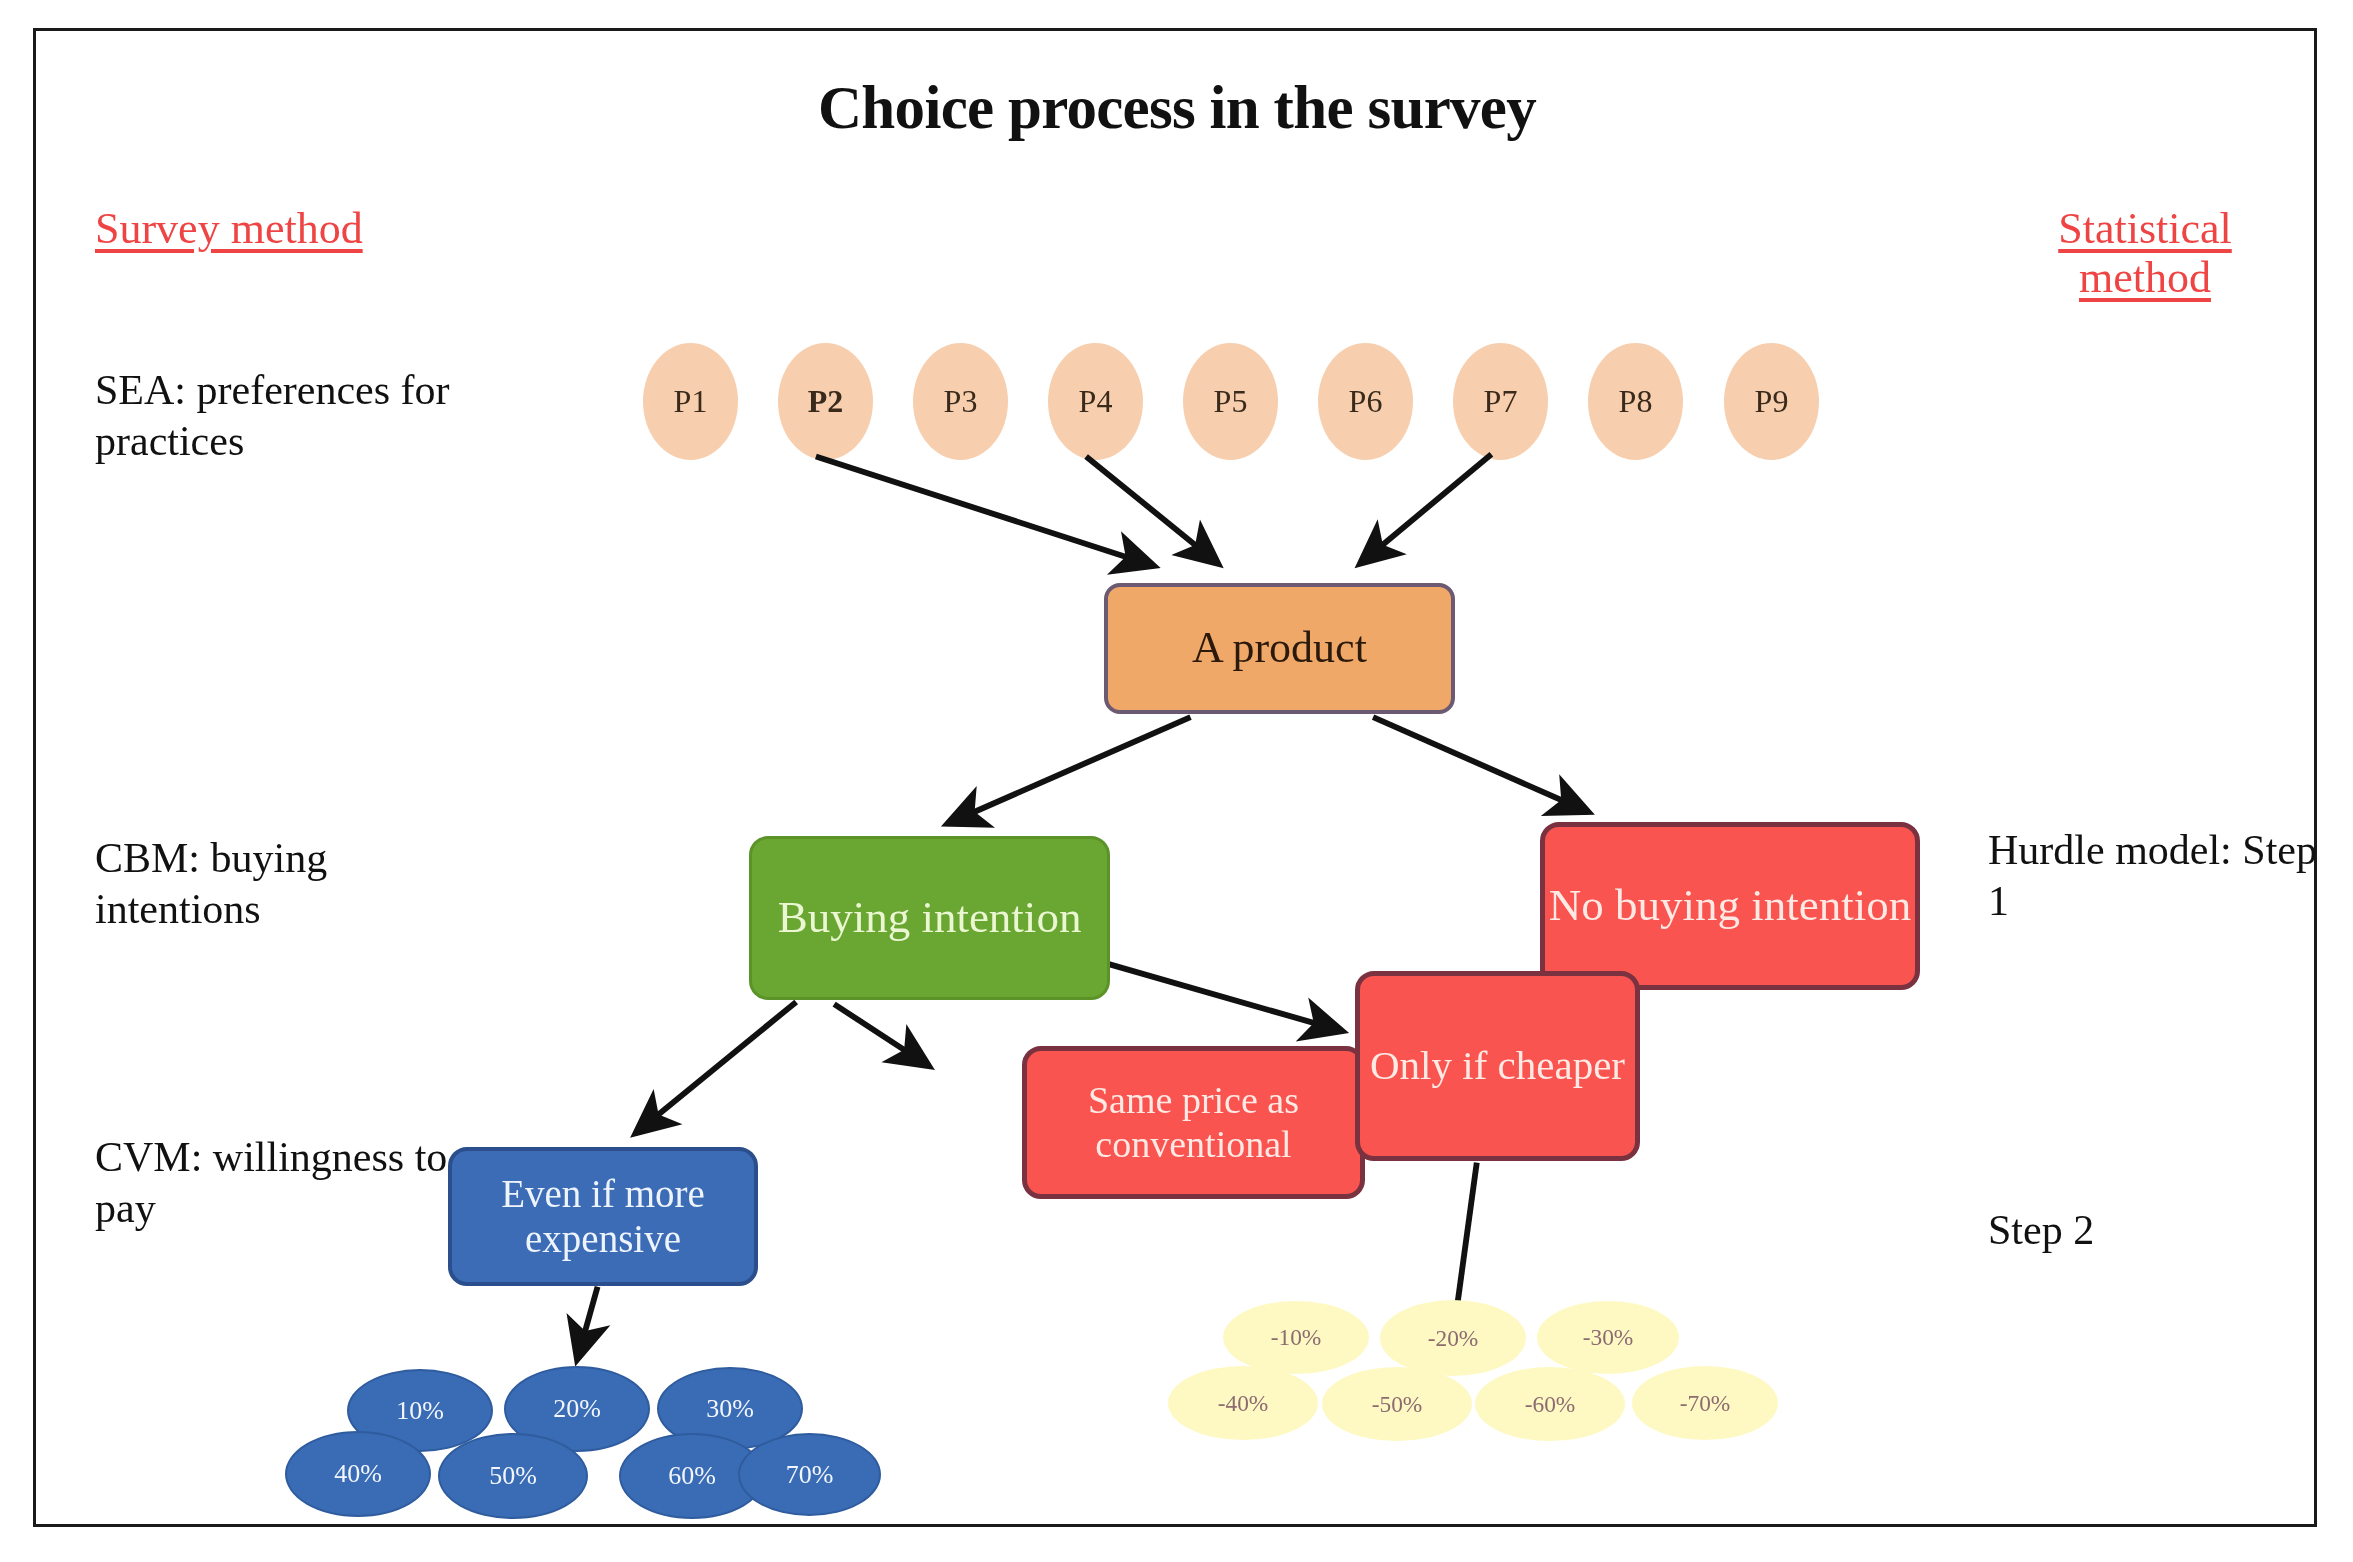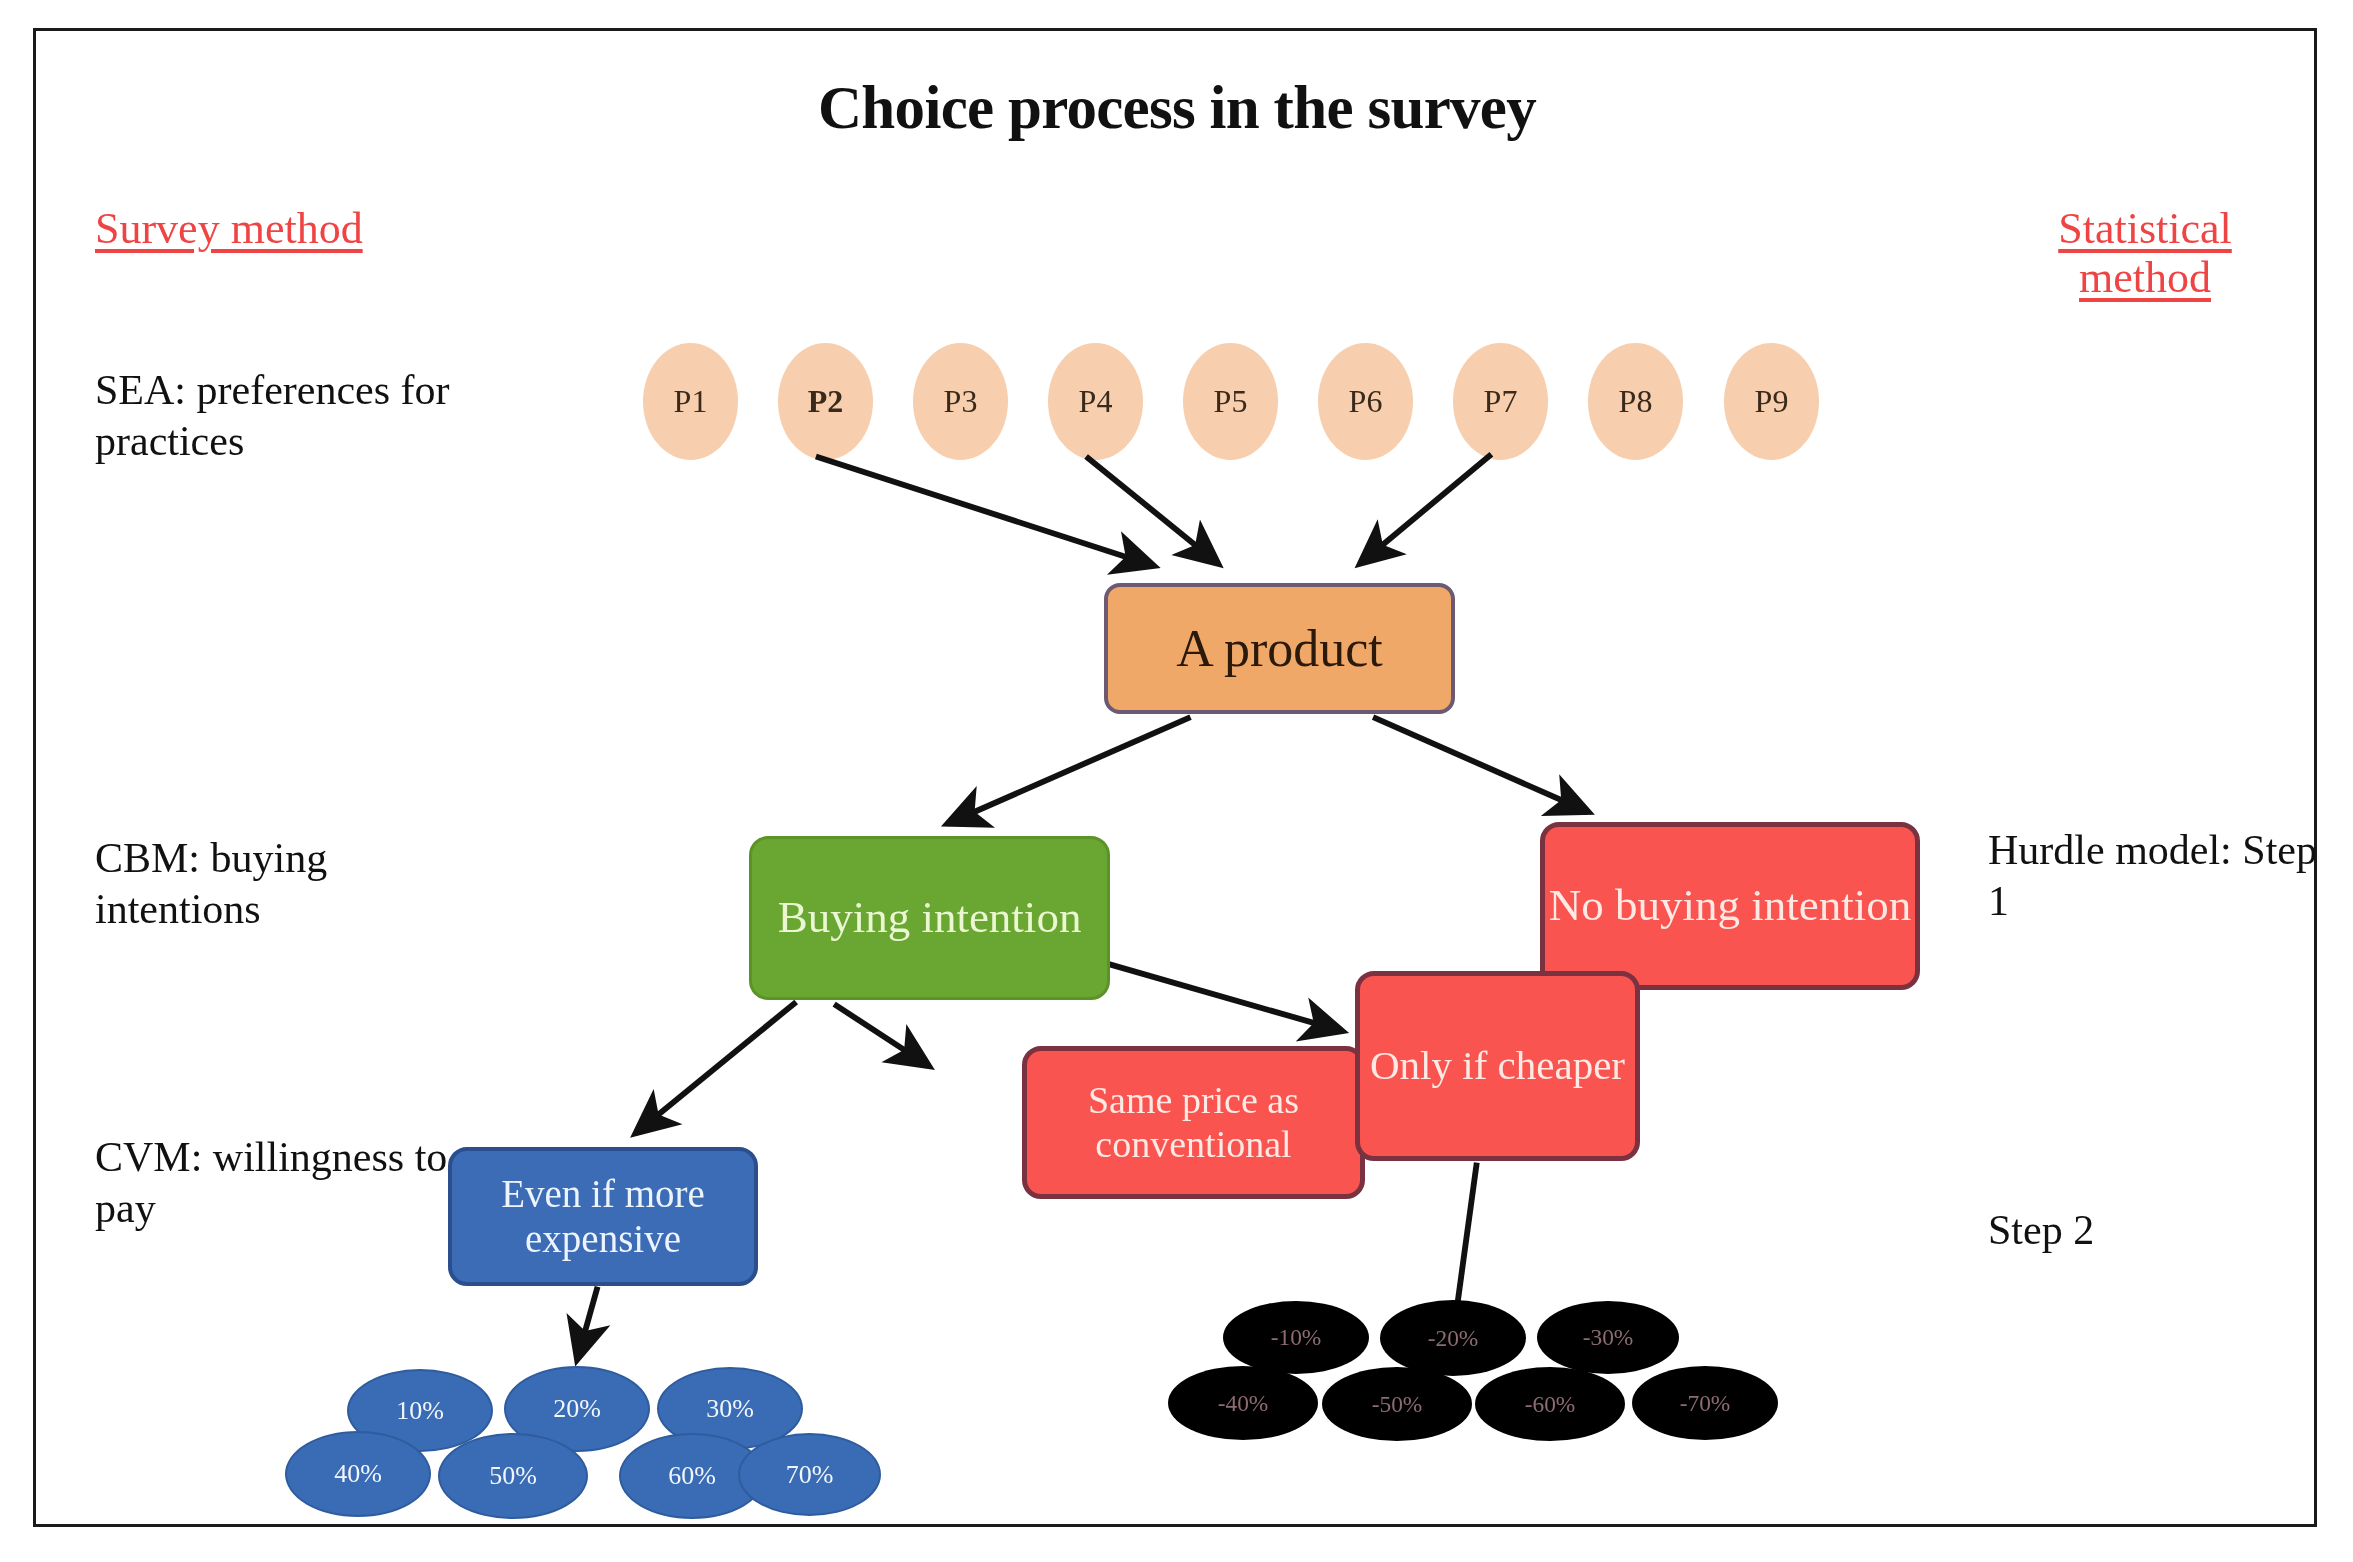--- a/index.html
+++ b/index.html
@@ -18,29 +18,29 @@
   #lbl-sea{left:95px;top:365px;width:394px;}
   #lbl-cbm{left:95px;top:833px;width:343px;}
   #lbl-cvm{left:95px;top:1132px;width:380px;}
   #lbl-logreg{left:1988px;top:365px;width:329px;}
   #lbl-hurdle{left:1988px;top:825px;width:343px;}
   #lbl-step2{left:1988px;top:1205px;width:314px;}
 
   .pell{position:absolute;width:95px;height:117px;border-radius:50%;background:#f7cfae;display:flex;align-items:center;justify-content:center;font-size:32px;color:#3a2a1c;}
 
   .nbox{position:absolute;box-sizing:border-box;display:flex;align-items:center;justify-content:center;text-align:center;line-height:1.15;}
-  #box-product{left:1104px;top:583px;width:351px;height:131px;background:#f0a868;border:4.4px solid #6b5a72;border-radius:16px;font-size:52px;color:#2b1a0c;}
+  #box-product{left:1104px;top:583px;width:351px;height:131px;background:#f0a868;border:4.4px solid #6b5a72;border-radius:16px;font-size:44px;color:#2b1a0c;}
   #box-buy{left:749px;top:836px;width:361px;height:164px;background:#6aa632;border:3.7px solid #5c9329;border-radius:19px;font-size:45px;color:#eaf7d2;}
   #box-nobuy{left:1540px;top:822px;width:380px;height:168px;background:#f9544f;border:5.1px solid #7a3240;border-radius:19px;font-size:45px;color:#ffe9e4;}
   #box-cheaper{left:1355px;top:971px;width:285px;height:190px;background:#f9544f;border:5.1px solid #7a3240;border-radius:19px;font-size:41px;color:#ffe9e4;}
   #box-same{left:1022px;top:1046px;width:343px;height:153px;background:#f9544f;border:5.1px solid #7a3240;border-radius:19px;font-size:38px;color:#ffe9e4;text-align:center;}
   #box-expensive{left:448px;top:1147px;width:310px;height:139px;background:#3d6cb7;border:4.4px solid #2b4f8c;border-radius:19px;font-size:39px;color:#eef4fc;}
 
   .bell{position:absolute;border-radius:50%;background:#3a6cb5;border:2.9px solid #2f5c9e;display:flex;align-items:center;justify-content:center;font-size:26px;color:#f2f6fc;}
-  .pinkell{position:absolute;border-radius:50%;background:#000000;display:flex;align-items:center;justify-content:center;font-size:23.4px;color:#8c6b71;}
+  .pinkell{position:absolute;border-radius:50%;background:#fef9c3;display:flex;align-items:center;justify-content:center;font-size:23.4px;color:#8c6b71;}
 </style>
 </head>
 <body>
 
 <div id="canvas">
   <div id="frame"></div>
 
   <div class="ttl">Choice process in the survey</div>
 
   <div class="colhead" id="hd-survey">Survey method</div>

